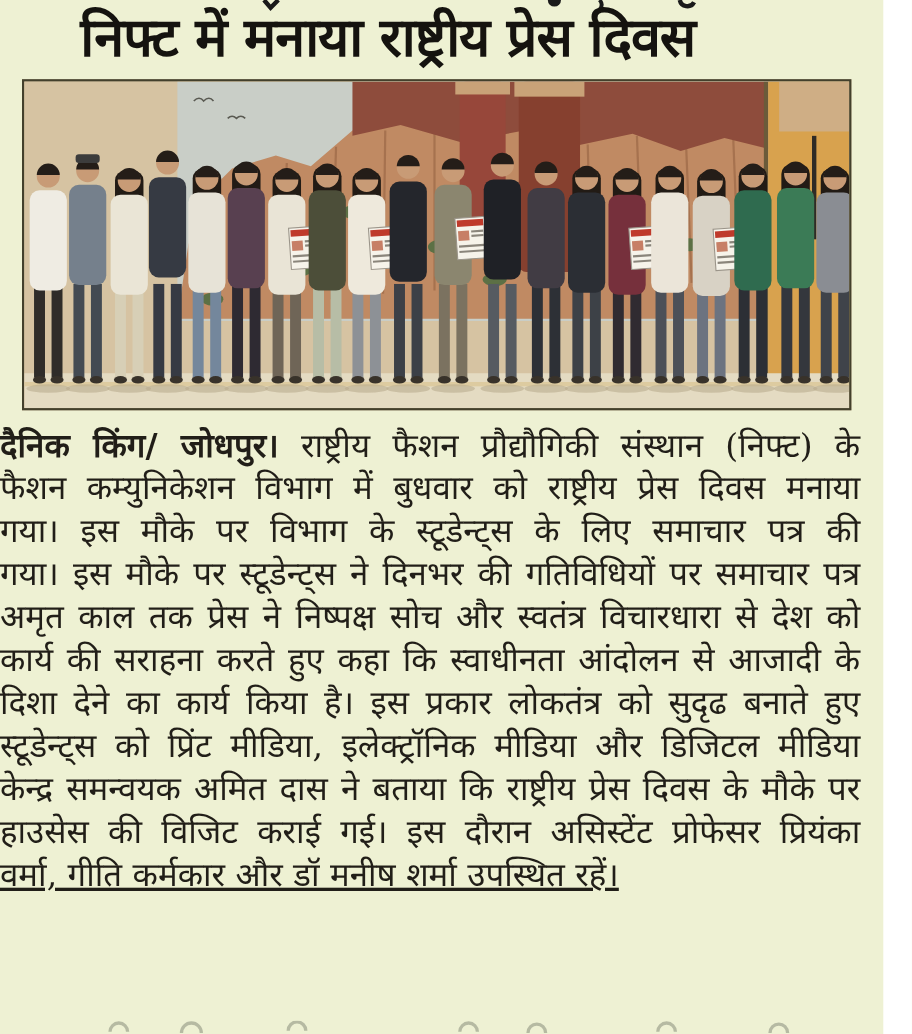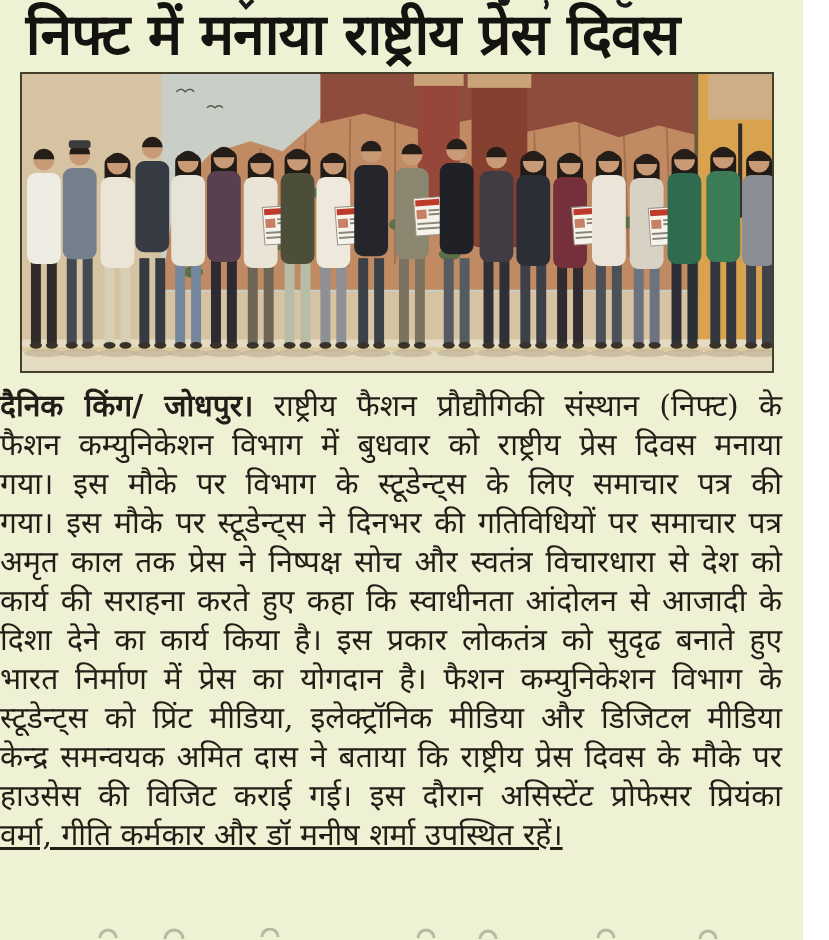--- a/index.html
+++ b/index.html
@@ -9,21 +9,21 @@
     font-family:"DejaVu Serif","Liberation Serif",serif;
     position:relative;overflow:hidden;
   }
   .clipping{
     position:absolute;left:0;top:0;width:803px;height:940px;
     background:#eef1d3;
   }
   .headline{
     position:absolute;left:0;top:0;width:705px;height:68px;
     margin:0;
-    font-size:57px;font-weight:700;line-height:68px;
+    font-size:49px;font-weight:700;line-height:68px;
     text-align:center;letter-spacing:-1px;
     color:#15130f;
     white-space:nowrap;
   }
   .photo-frame{
     position:absolute;left:20px;top:72px;width:754px;height:301px;
     border:2px solid #43402c;box-sizing:border-box;
     background:#d6c3a2;overflow:hidden;
   }
   .photo-frame svg{display:block;width:100%;height:100%;}
@@ -370,21 +370,20 @@
   </div>
 
   <div class="article-body" id="article-body" style="color: rgb(33, 30, 24);">
       <div class="article-line"><b>दैनिक किंग/ जोधपुर।</b> राष्ट्रीय फैशन प्रौद्यौगिकी संस्थान (निफ्ट) के</div>
       <div class="article-line">फैशन कम्युनिकेशन विभाग में बुधवार को राष्ट्रीय प्रेस दिवस मनाया</div>
       <div class="article-line">गया। इस मौके पर विभाग के स्टूडेन्ट्स के लिए समाचार पत्र की</div>
       <div class="article-line">गया। इस मौके पर स्टूडेन्ट्स ने दिनभर की गतिविधियों पर समाचार पत्र</div>
       <div class="article-line">अमृत काल तक प्रेस ने निष्पक्ष सोच और स्वतंत्र विचारधारा से देश को</div>
       <div class="article-line">कार्य की सराहना करते हुए कहा कि स्वाधीनता आंदोलन से आजादी के</div>
       <div class="article-line">दिशा देने का कार्य किया है। इस प्रकार लोकतंत्र को सुदृढ बनाते हुए</div>
-      <div class="article-line">भारत निर्माण में प्रेस का योगदान है। फैशन कम्युनिकेशन विभाग के</div>
       <div class="article-line">स्टूडेन्ट्स को प्रिंट मीडिया, इलेक्ट्रॉनिक मीडिया और डिजिटल मीडिया</div>
       <div class="article-line">केन्द्र समन्वयक अमित दास ने बताया कि राष्ट्रीय प्रेस दिवस के मौके पर</div>
       <div class="article-line">हाउसेस की विजिट कराई गई। इस दौरान असिस्टेंट प्रोफेसर प्रियंका</div>
       <div class="article-line last">वर्मा, गीति कर्मकार और डॉ मनीष शर्मा उपस्थित रहें।</div>
     </div>
 
   <svg class="artifact-strip bottom" viewBox="0 0 803 12">
     <g fill="none" stroke="#a8ad97" stroke-width="3" opacity="0.8">
       <path d="M100 10 a8 8 0 0 1 16 0"></path>
       <path d="M165 11 a9 9 0 0 1 18 0"></path>

